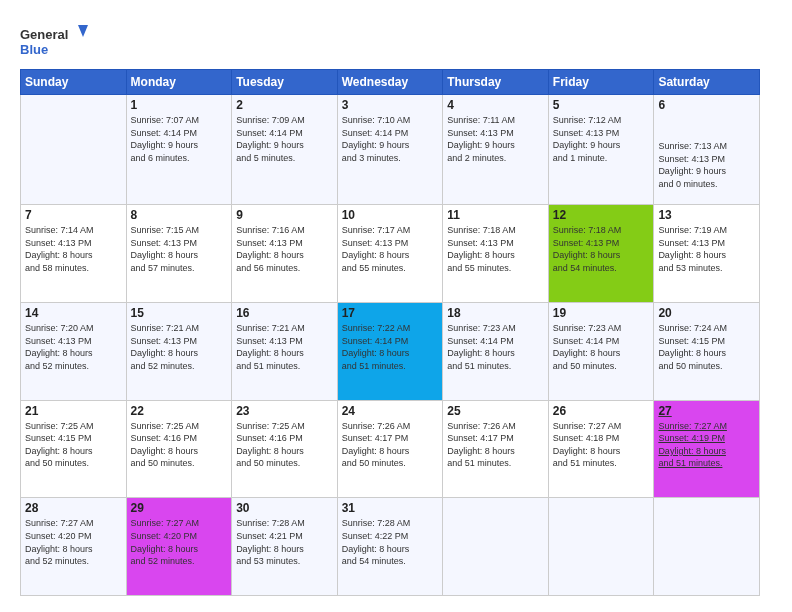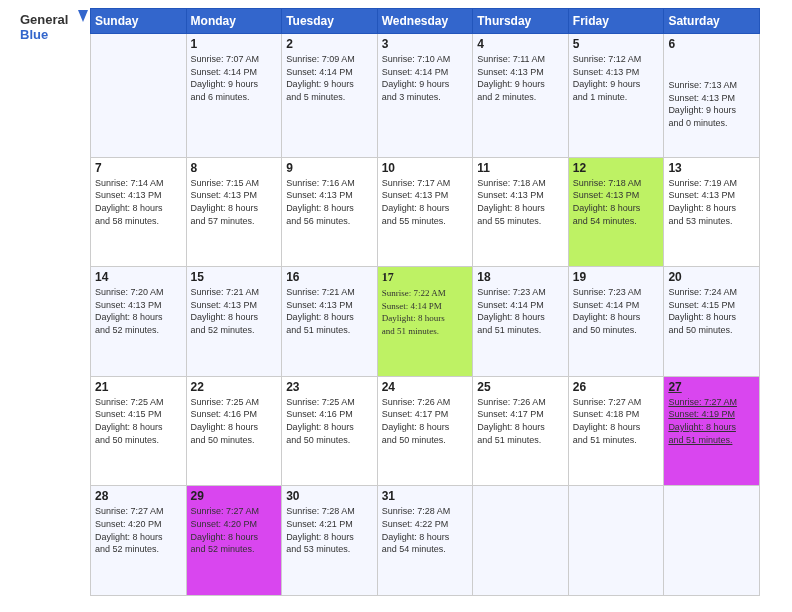--- a/index.html
+++ b/index.html
@@ -6,23 +6,23 @@
     body {
       width: 792px;
       height: 612px;
       font-family: Arial, sans-serif;
       background: #fff;
       overflow: hidden;
     }
     .page {
       width: 780px;
       height: 612px;
-      padding: 8px 20px 16px 20px;
+      padding: 23px 20px 16px 20px;
       display: flex;
-      flex-direction: row;
+      flex-direction: column;
     }
     .header {
       display: flex;
       align-items: flex-start;
       justify-content: space-between;
       margin-bottom: 8px;
     }
     .logo {
       display: flex;
       align-items: center;
@@ -190,21 +190,21 @@
 Daylight: 8 hours
 and 55 minutes.</div>
           </td>
           <td style="background: rgb(255, 255, 255);">
             <span class="day-number">11</span>
             <div class="day-info" style="white-space: pre-line;">Sunrise: 7:18 AM
 Sunset: 4:13 PM
 Daylight: 8 hours
 and 55 minutes.</div>
           </td>
-          <td style="background: #bef264; margin-left: 48px;">
+          <td style="background: #84cc16; margin-left: 48px;">
             <span class="day-number">12</span>
             <div class="day-info" style="white-space: pre-line;">Sunrise: 7:18 AM
 Sunset: 4:13 PM
 Daylight: 8 hours
 and 54 minutes.</div>
           </td>
           <td style="background: rgb(255, 255, 255);">
             <span class="day-number">13</span>
             <div class="day-info" style="white-space: pre-line;">Sunrise: 7:19 AM
 Sunset: 4:13 PM
@@ -227,21 +227,21 @@
 Daylight: 8 hours
 and 52 minutes.</div>
           </td>
           <td style="background: rgb(245, 247, 255);">
             <span class="day-number">16</span>
             <div class="day-info" style="white-space: pre-line;">Sunrise: 7:21 AM
 Sunset: 4:13 PM
 Daylight: 8 hours
 and 51 minutes.</div>
           </td>
-          <td style="background: #bef264; font-family: Liberation Serif, serif;">
+          <td style="background: #0ea5e9;">
             <span class="day-number">17</span>
             <div class="day-info" style="white-space: pre-line;">Sunrise: 7:22 AM
 Sunset: 4:14 PM
 Daylight: 8 hours
 and 51 minutes.</div>
           </td>
           <td style="background: rgb(245, 247, 255);">
             <span class="day-number">18</span>
             <div class="day-info" style="white-space: pre-line;">Sunrise: 7:23 AM
 Sunset: 4:14 PM

